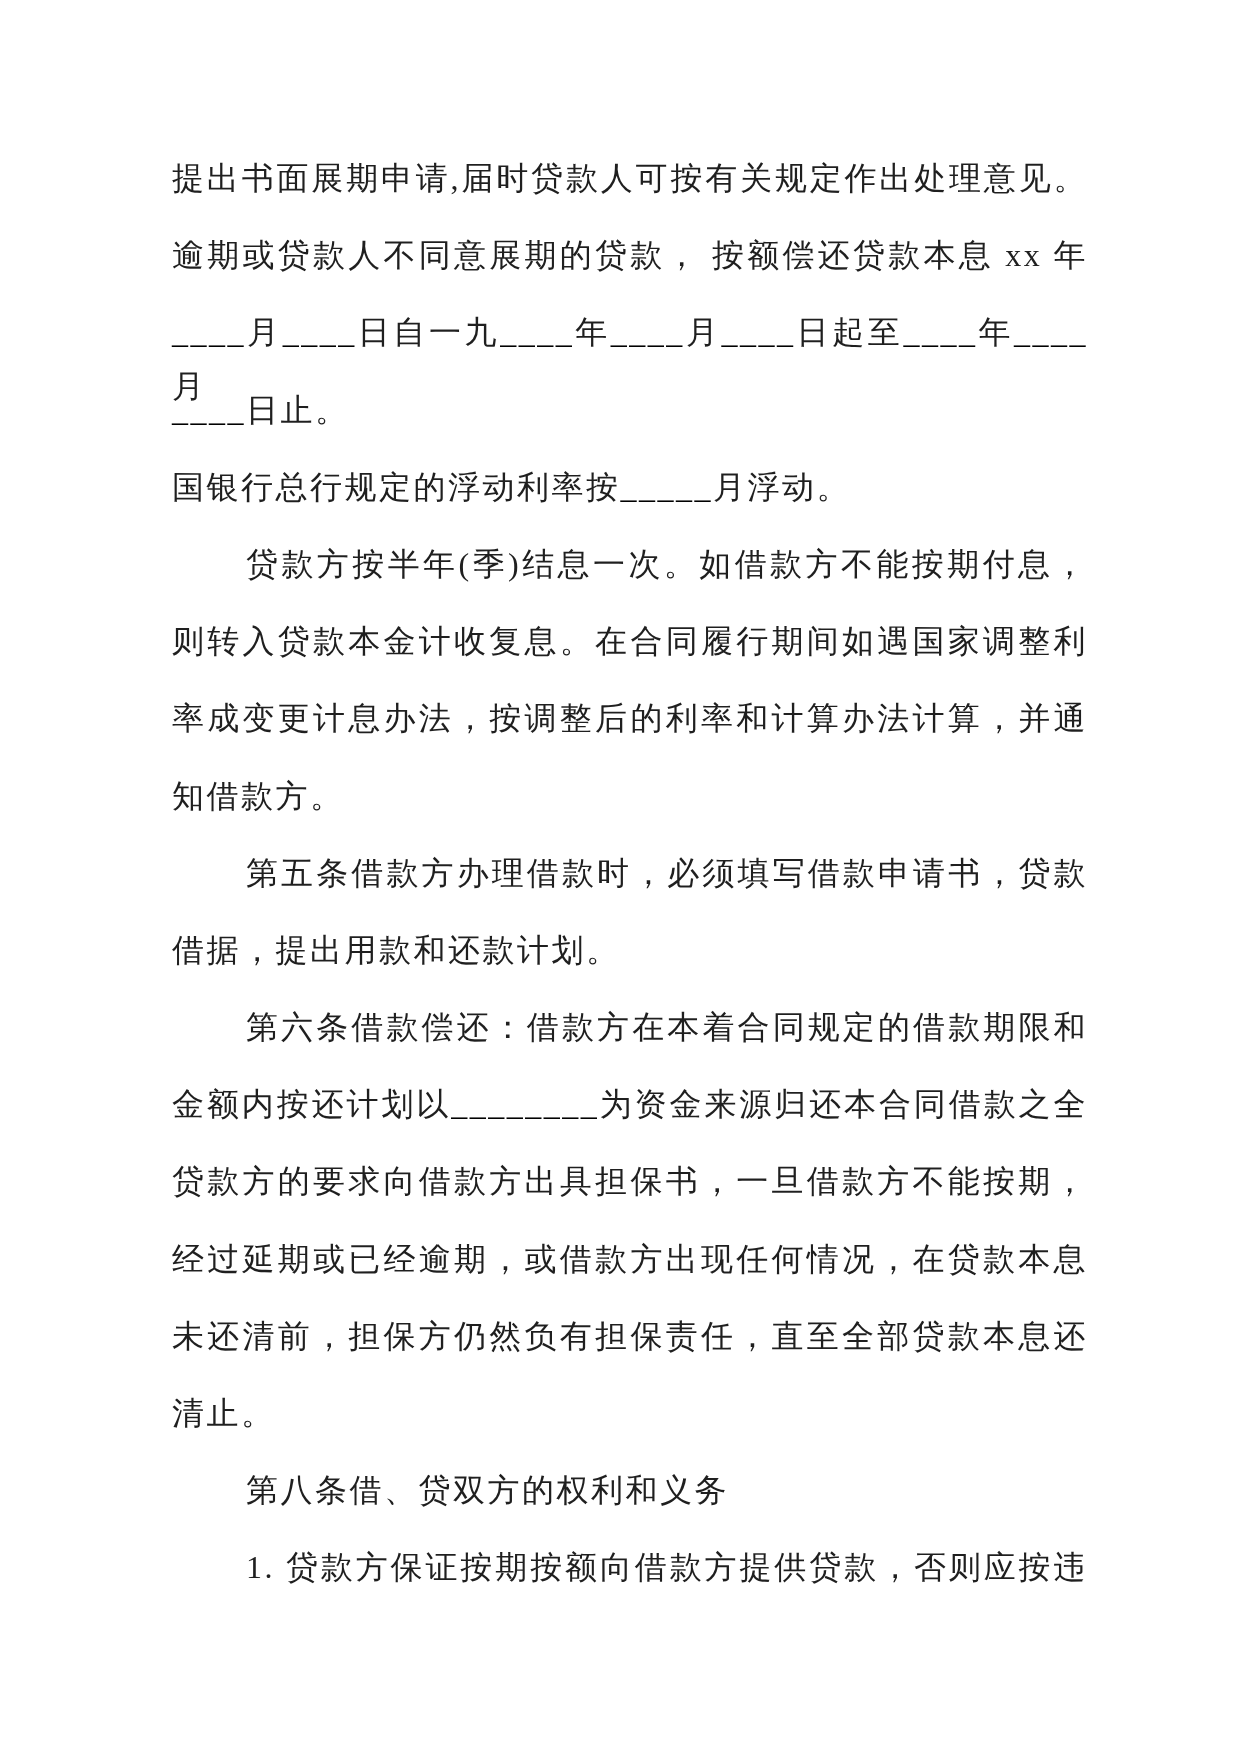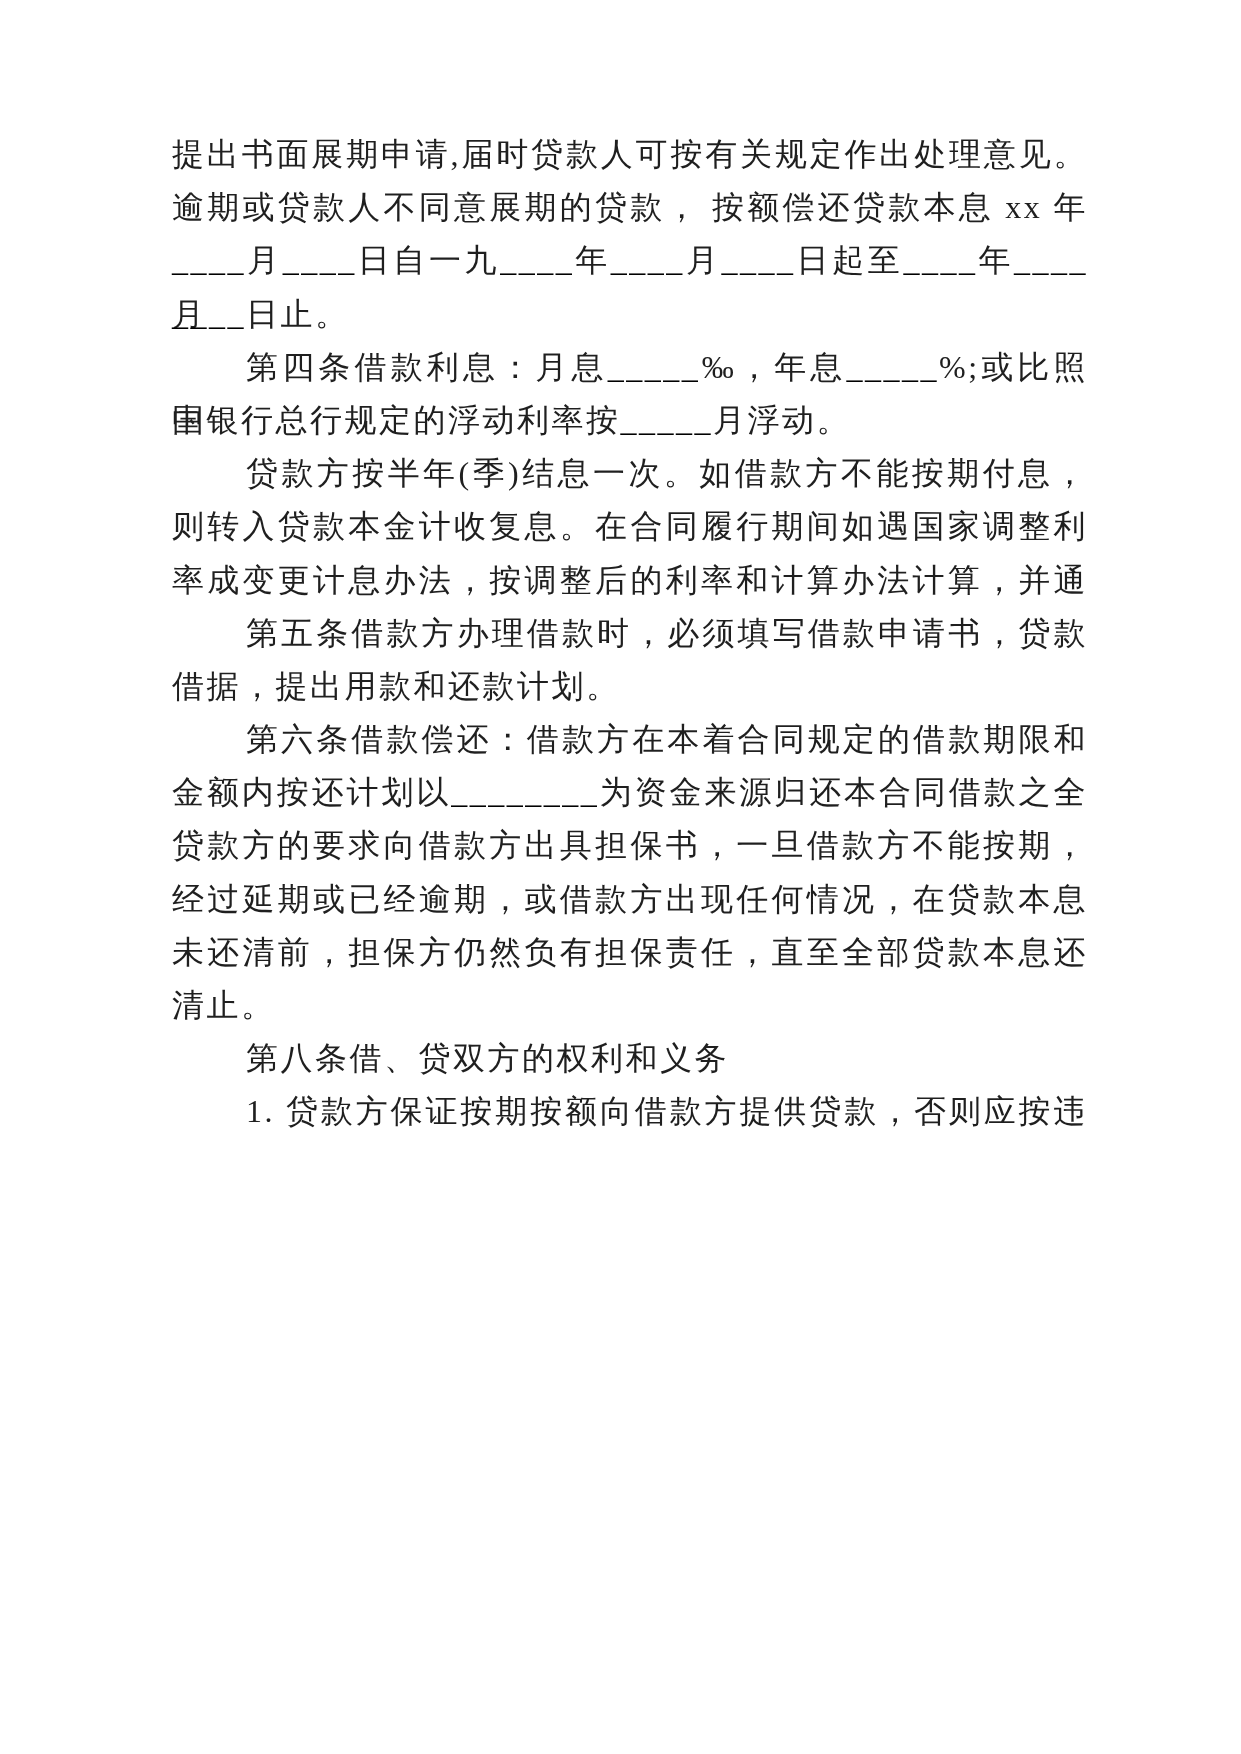--- a/index.html
+++ b/index.html
@@ -23,20 +23,21 @@
     color: #1f1f1f;
     font-size: 32px;
     font-weight: 400;
   }
   .doc-line {
     height: 53.2px;
     line-height: 53.2px;
     letter-spacing: 2.5px;
     text-align: left;
     overflow: visible;
+    margin-top: 24px;
   }
   .doc-line.justify {
     text-align: justify;
     text-align-last: justify;
     text-justify: inter-character;
   }
   .doc-line.indent {
     text-indent: 74px;
   }
   .blank {
@@ -45,25 +46,25 @@
 </style>
 </head>
 <body>
 
 <div class="page">
   <div class="doc" id="doc">
       <div class="doc-line justify">提出书面展期申请,届时贷款人可按有关规定作出处理意见。</div>
       <div class="doc-line justify">逾期或贷款人不同意展期的贷款， 按额偿还贷款本息 xx 年</div>
       <div class="doc-line justify"><span class="blank">____</span>月<span class="blank">____</span>日自一九<span class="blank">____</span>年<span class="blank">____</span>月<span class="blank">____</span>日起至<span class="blank">____</span>年<span class="blank">____</span>月</div>
       <div class="doc-line"><span class="blank">____</span>日止。</div>
-      <div class="doc-line indent justify">第四条借款利息：月息<span class="blank">_____</span>‰，年息<span class="blank">_____</span>%;或比照中</div>
       <div class="doc-line">国银行总行规定的浮动利率按<span class="blank">_____</span>月浮动。</div>
       <div class="doc-line indent justify">贷款方按半年(季)结息一次。如借款方不能按期付息，</div>
       <div class="doc-line justify">则转入贷款本金计收复息。在合同履行期间如遇国家调整利</div>
       <div class="doc-line justify">率成变更计息办法，按调整后的利率和计算办法计算，并通</div>
+      <div class="doc-line">知借款方。</div>
       <div class="doc-line indent justify">第五条借款方办理借款时，必须填写借款申请书，贷款</div>
       <div class="doc-line">借据，提出用款和还款计划。</div>
       <div class="doc-line indent justify">第六条借款偿还：借款方在本着合同规定的借款期限和</div>
       <div class="doc-line justify">金额内按还计划以<span class="blank">________</span>为资金来源归还本合同借款之全</div>
       <div class="doc-line justify">贷款方的要求向借款方出具担保书，一旦借款方不能按期，</div>
       <div class="doc-line justify">经过延期或已经逾期，或借款方出现任何情况，在贷款本息</div>
       <div class="doc-line justify">未还清前，担保方仍然负有担保责任，直至全部贷款本息还</div>
       <div class="doc-line">清止。</div>
       <div class="doc-line indent">第八条借、贷双方的权利和义务</div>
       <div class="doc-line indent justify">1. 贷款方保证按期按额向借款方提供贷款，否则应按违</div>

